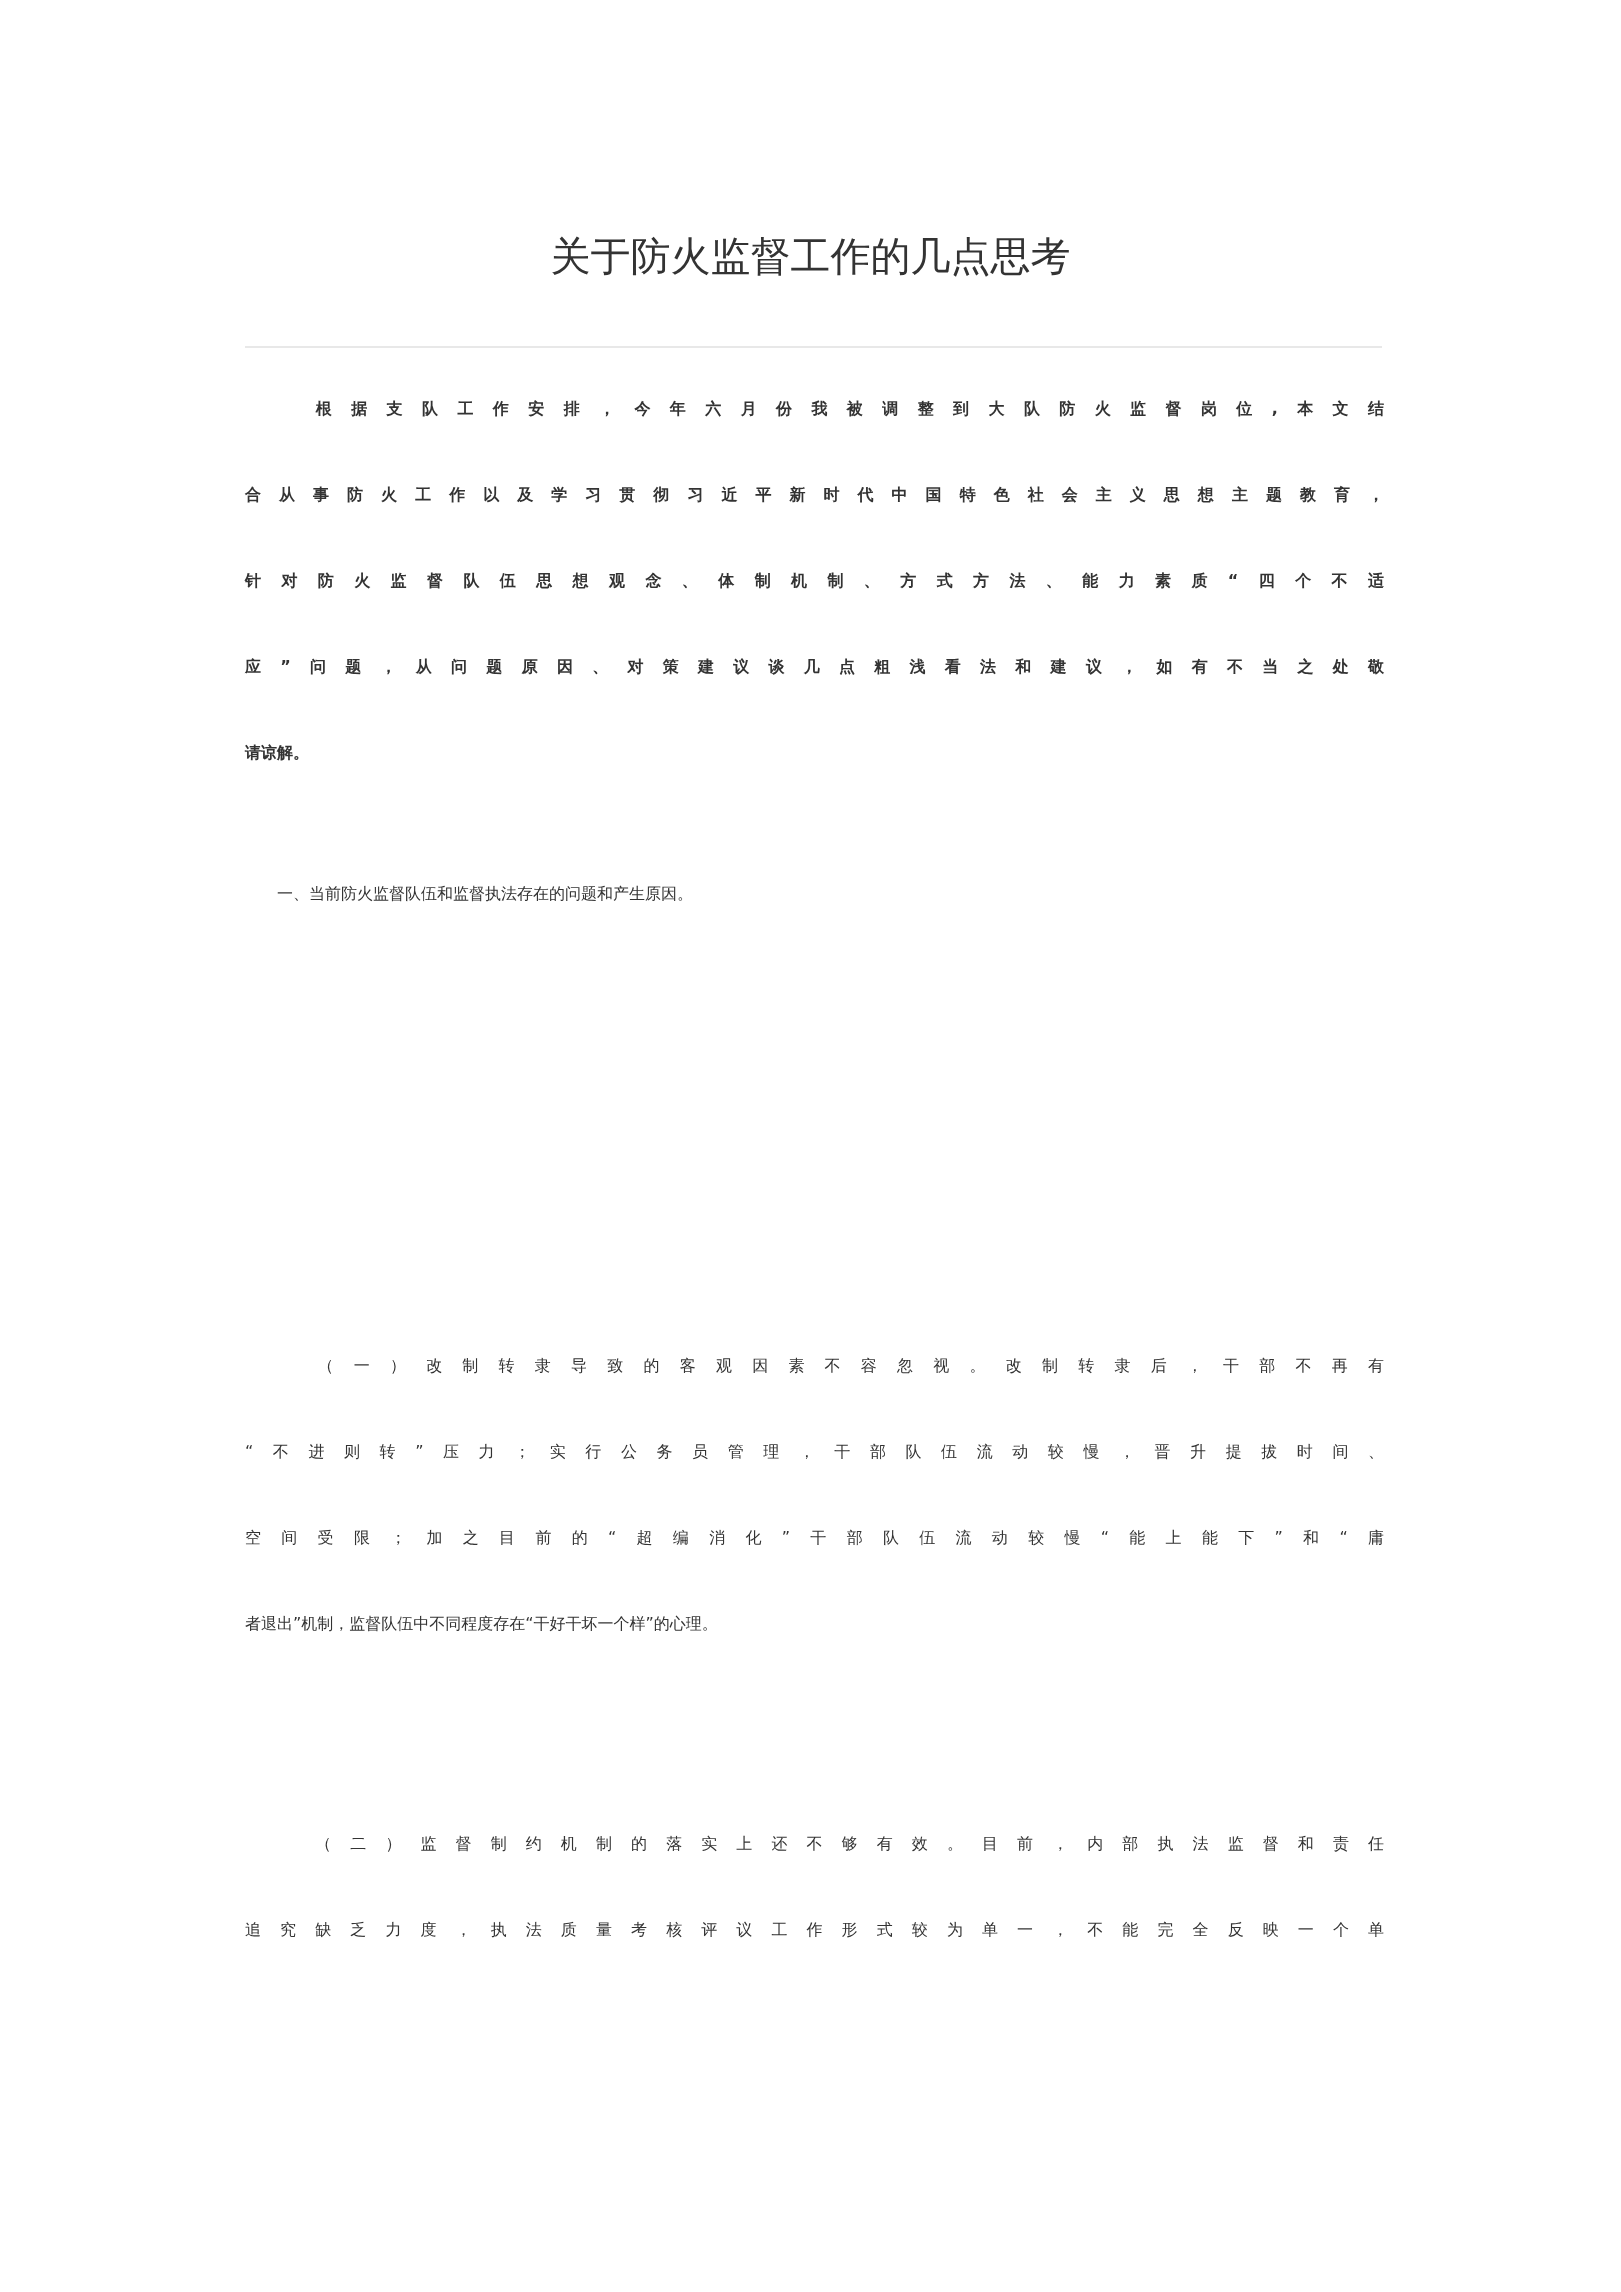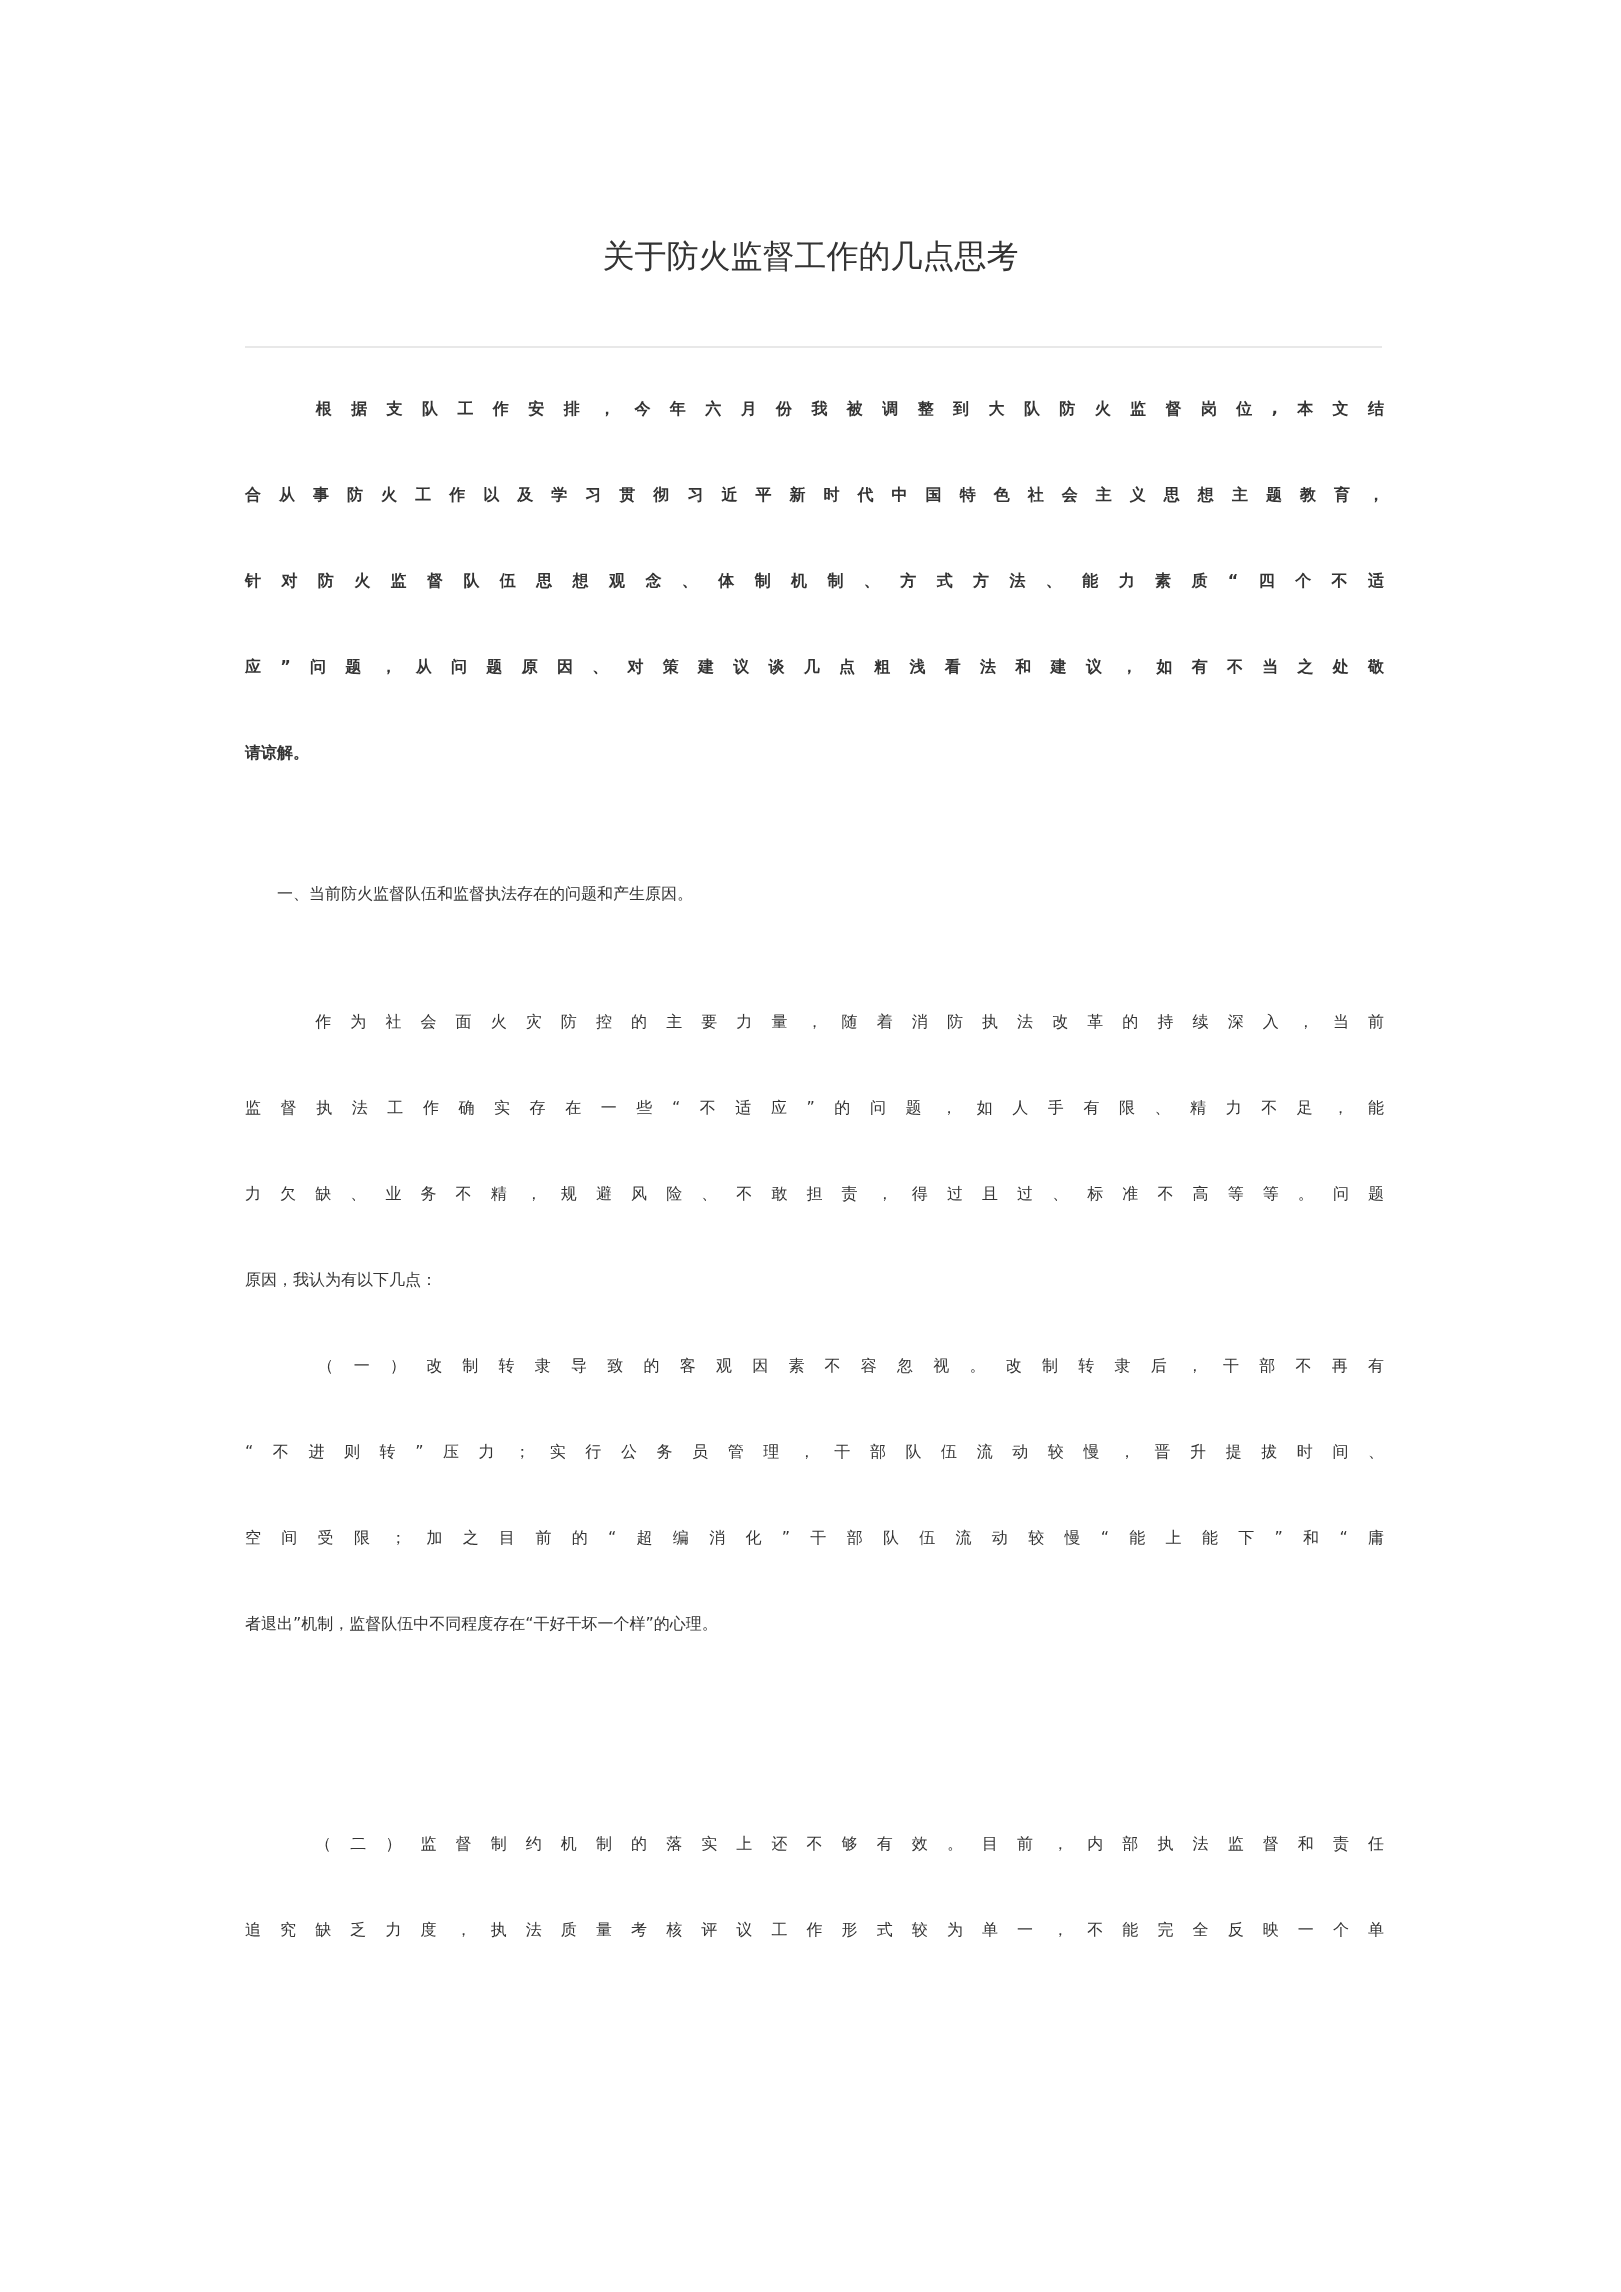--- a/index.html
+++ b/index.html
@@ -1,20 +1,20 @@
 <!DOCTYPE html>
 <html><head>
 <meta charset="utf-8">
 <style>
   html, body { margin: 0; padding: 0; background: #ffffff; }
   body { width: 1621px; height: 2293px; position: relative; overflow: hidden;
          font-family: "DejaVu Sans", "Liberation Sans", sans-serif; color: #333333; }
   .page { position: absolute; left: 0; top: 0; width: 1621px; height: 2293px; background: #fff; }
   .title { position: absolute; top: 231px; left: 0; width: 1621px; text-align: center;
-           font-size: 32px; line-height: 51px; color: #333; letter-spacing: 0px; }
+           font-size: 40px; line-height: 51px; color: #333; letter-spacing: 0px; }
   .divider { position: absolute; top: 346px; left: 245px; width: 1137px; height: 2px; background: #e8e8e8; }
   .content { position: absolute; left: 245px; width: 1139px; }
   .line { display: block; white-space: nowrap; text-align: justify; text-align-last: justify; height: 86px; }
   .line.last { text-align-last: left; }
 </style>
 </head>
 <body>
 
 <div class="page">
   <div class="title">关于防火监督工作的几点思考</div>
@@ -25,26 +25,20 @@
     <span class="line">合从事防火工作以及学习贯彻习近平新时代中国特色社会主义思想主题教育，</span>
     <span class="line">针对防火监督队伍思想观念、体制机制、方式方法、能力素质“四个不适</span>
     <span class="line">应”问题，从问题原因、对策建议谈几点粗浅看法和建议，如有不当之处敬</span>
     <span class="line last">请谅解。</span>
   </div>
 
   <div class="content" style="top:884px;">
     <span class="line last">　　一、当前防火监督队伍和监督执法存在的问题和产生原因。</span>
   </div>
 
-  <div class="content" style="top:1012px;">
-    <span class="line">　　作为社会面火灾防控的主要力量，随着消防执法改革的持续深入，当前</span>
-    <span class="line">监督执法工作确实存在一些“不适应”的问题，如人手有限、精力不足，能</span>
-    <span class="line">力欠缺、业务不精，规避风险、不敢担责，得过且过、标准不高等等。问题</span>
-    <span class="line last">原因，我认为有以下几点：</span>
-  </div>
 
   <div class="content" style="top:1356px;">
     <span class="line">　　（一）改制转隶导致的客观因素不容忽视。改制转隶后，干部不再有</span>
     <span class="line">“不进则转”压力；实行公务员管理，干部队伍流动较慢，晋升提拔时间、</span>
     <span class="line">空间受限；加之目前的“超编消化”干部队伍流动较慢“能上能下”和“庸</span>
     <span class="line last">者退出”机制，监督队伍中不同程度存在“干好干坏一个样”的心理。</span>
   </div>
 
   <div class="content" style="top:1790px;margin-top:44px;">
     <span class="line">　　（二）监督制约机制的落实上还不够有效。目前，内部执法监督和责任</span>

